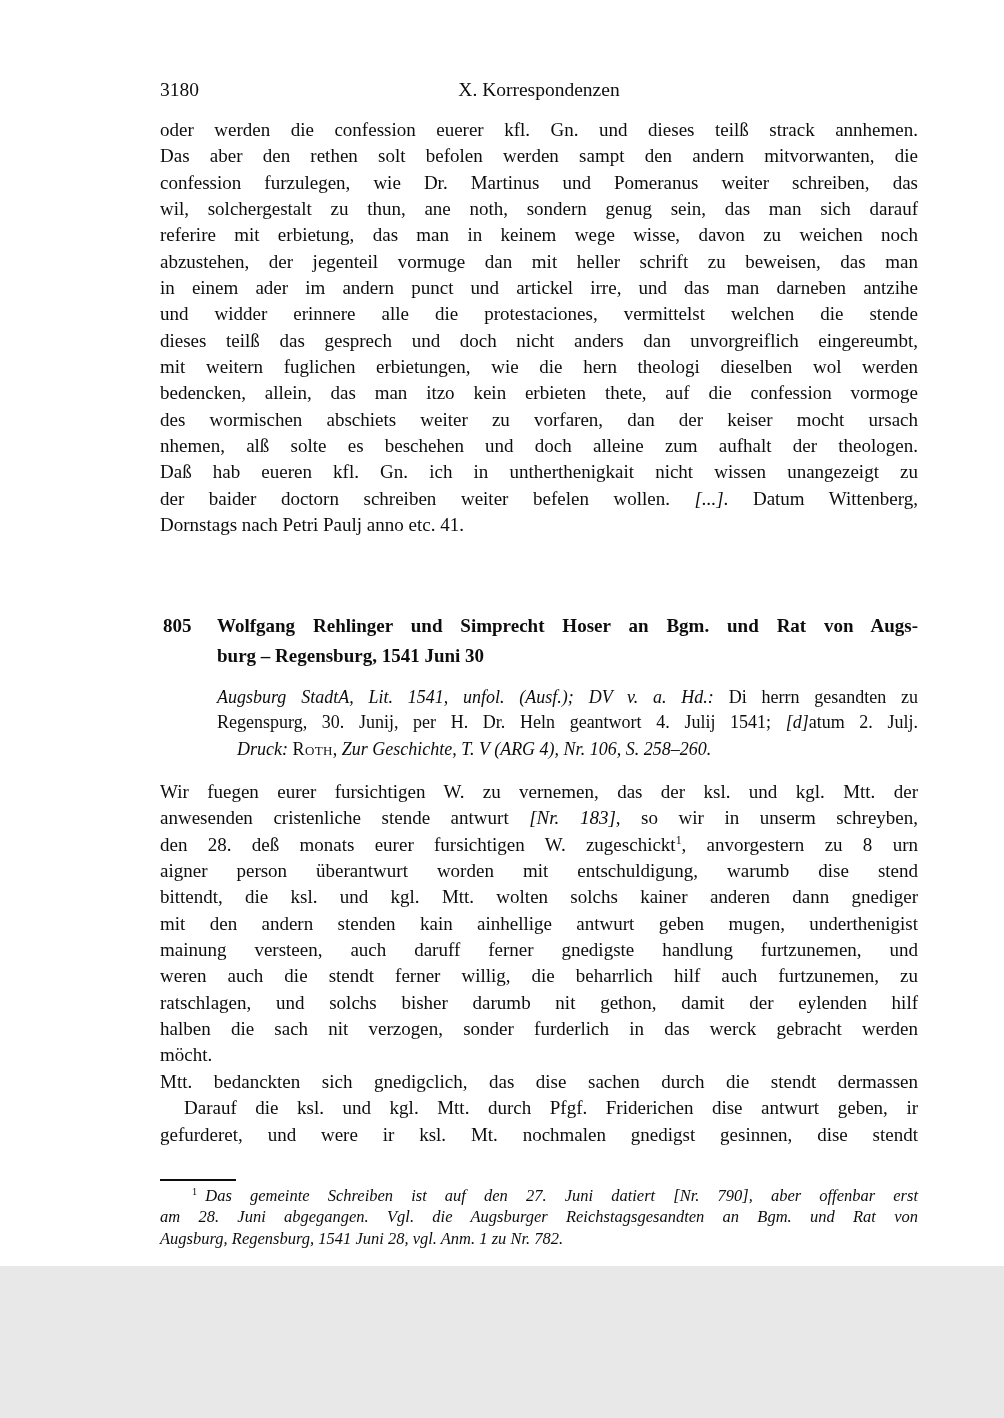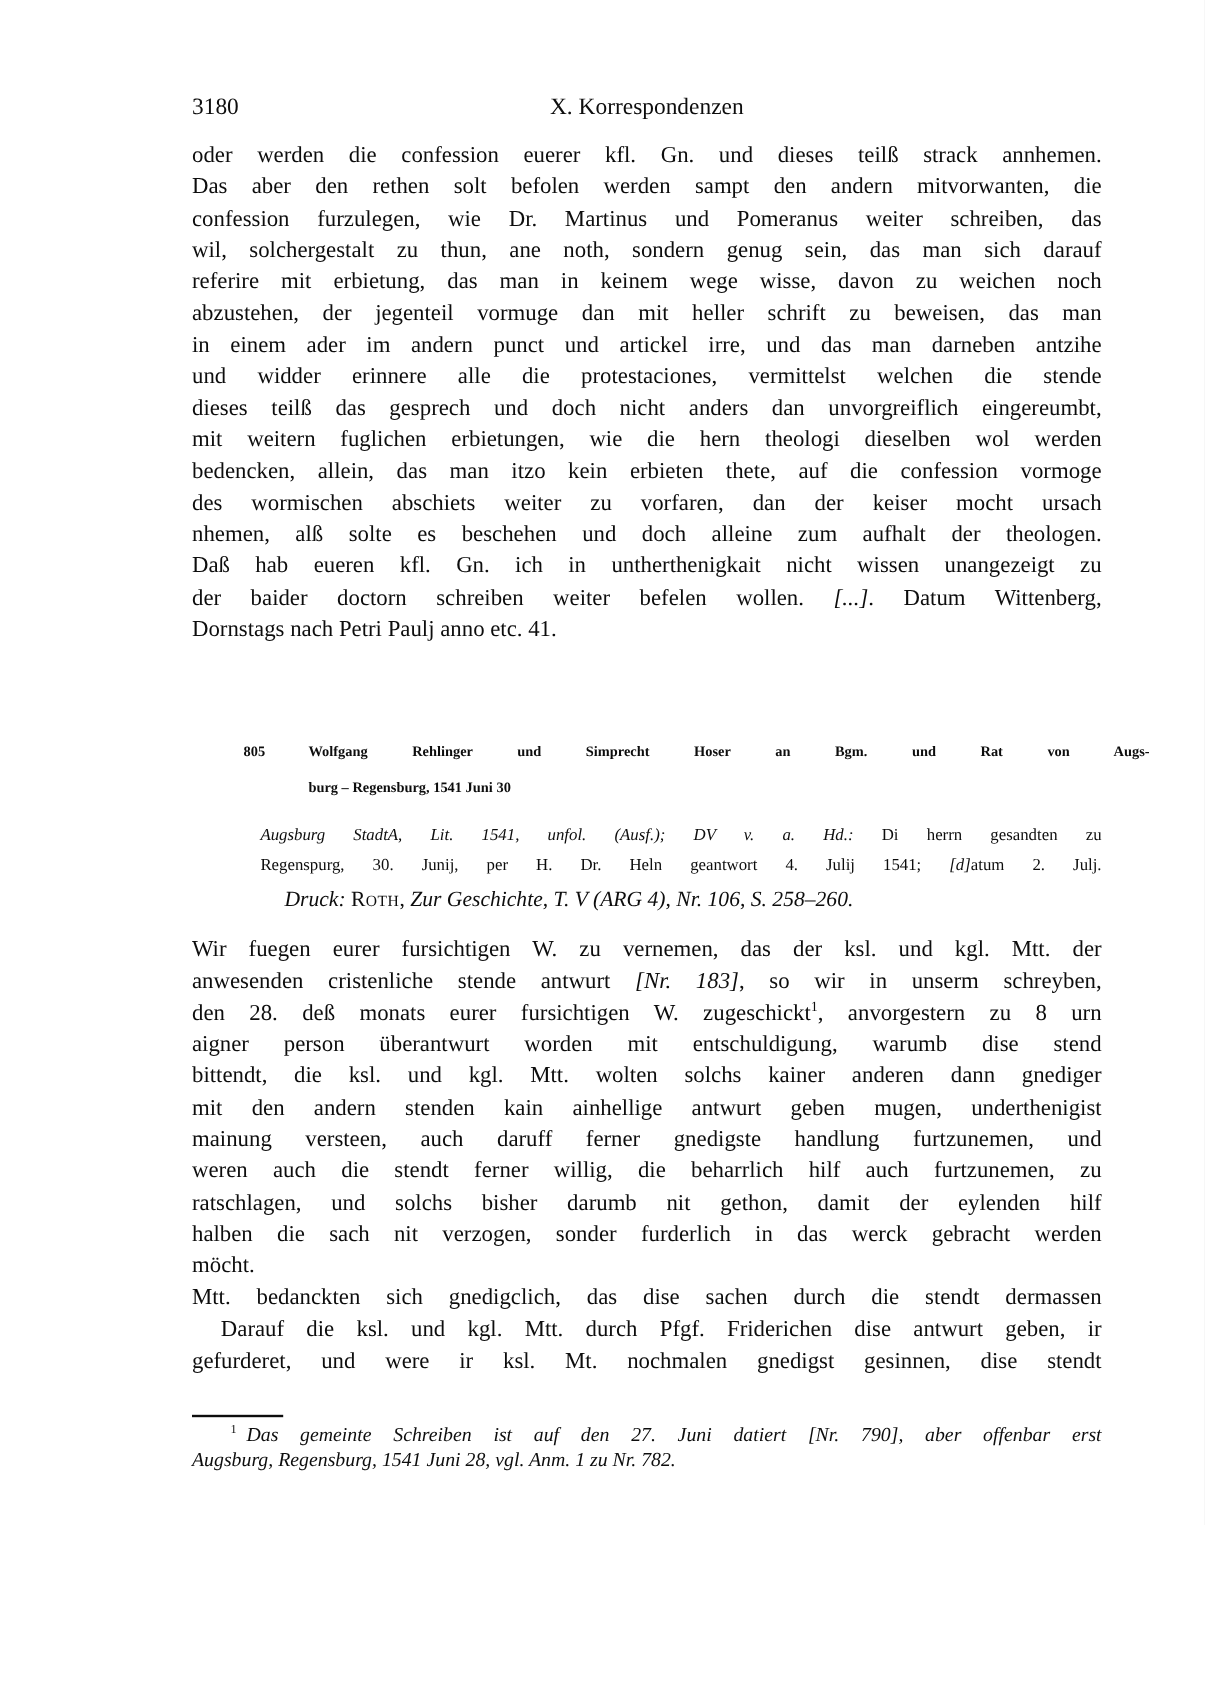--- a/index.html
+++ b/index.html
@@ -1,18 +1,18 @@
 <!DOCTYPE html>
 <html><head>
 <meta charset="utf-8">
 <style>
   html,body { margin:0; padding:0; background:#e8e8e8; }
   .page {
     position:relative;
-    width:1004px; height:1418px;
+    width:1004px; height:1266px;
     background:#ffffff;
     color:#0d0d0d;
     font-family:"Liberation Serif", serif;
     overflow:hidden;
   }
   .abs { position:absolute; }
 
   
   .pagehead { top:79px; left:160px; width:758px; height:26px; font-size:19.5px; }
   .pagenum  { position:absolute; left:0; top:0; }
@@ -24,25 +24,25 @@
   .seg-roman  { font-style:normal; }
   .seg-italic { font-style:italic; }
   .seg-sc     { font-variant:small-caps; letter-spacing:0.4px; }
   .seg-sup    { vertical-align:super; font-size:0.62em; line-height:0; font-style:normal; }
 
   
   .bodytext { font-size:19px; line-height:26.35px; }
   .continuation { top:117px; left:160px; width:758px; }
 
   .entryhead { top:611px; left:160px; width:758px; display:flex;
-               font-weight:bold; font-size:12px; line-height:30px;margin-left:40px; }
+               font-weight:bold; font-size:19px; line-height:30px; }
   .entrynum   { width:57px; flex:0 0 57px; padding-left:3px; box-sizing:border-box; }
   .entrytitle { width:701px; flex:1 1 auto; }
 
-  .sourcenote { top:685px; left:217px; width:701px; font-size:14px; line-height:24.6px; }
+  .sourcenote { top:685px; left:217px; width:701px; font-size:18px; line-height:24.6px; }
   .printref   { top:737px; left:217px; width:701px; font-size:18px; line-height:24.6px;margin-left:20px; }
 
   .letterp1 { top:779px;  left:160px; width:758px; }
   .letterp2 { top:1069px; left:160px; width:758px; }
   .letterp2 .line.ind { text-indent:24px; }
 
   .fnrule { top:1179px; left:160px; width:76px; height:0; border-top:2px solid #0d0d0d; }
   .footnote { top:1185px; left:160px; width:758px; font-size:16.5px; line-height:21.4px; }
   .footnote .line.ind { text-indent:32px; }
 </style>
@@ -109,16 +109,17 @@
   <div class="abs bodytext letterp2">
       <div class="line just"><span class="seg-roman">Mtt. bedanckten sich gnedigclich, das dise sachen durch die stendt dermassen</span></div>
       <div class="line just ind"><span class="seg-roman">Darauf die ksl. und kgl. Mtt. durch Pfgf. Friderichen dise antwurt geben, ir</span></div>
       <div class="line just"><span class="seg-roman">gefurderet, und were ir ksl. Mt. nochmalen gnedigst gesinnen, dise stendt</span></div>
     </div>
 
   <div class="abs fnrule"></div>
 
   <div class="abs footnote">
       <div class="line just ind"><span class="seg-sup">1</span><span class="seg-italic"> Das gemeinte Schreiben ist auf den 27. Juni datiert [Nr. 790], aber offenbar erst</span></div>
+      <div class="line just"><span class="seg-italic">am 28. Juni abgegangen. Vgl. die Augsburger Reichstagsgesandten an Bgm. und Rat von</span></div>
       <div class="line"><span class="seg-italic">Augsburg, Regensburg, 1541 Juni 28, vgl. Anm. 1 zu Nr. 782.</span></div>
     </div>
 
 </div>
 
 </body></html>

